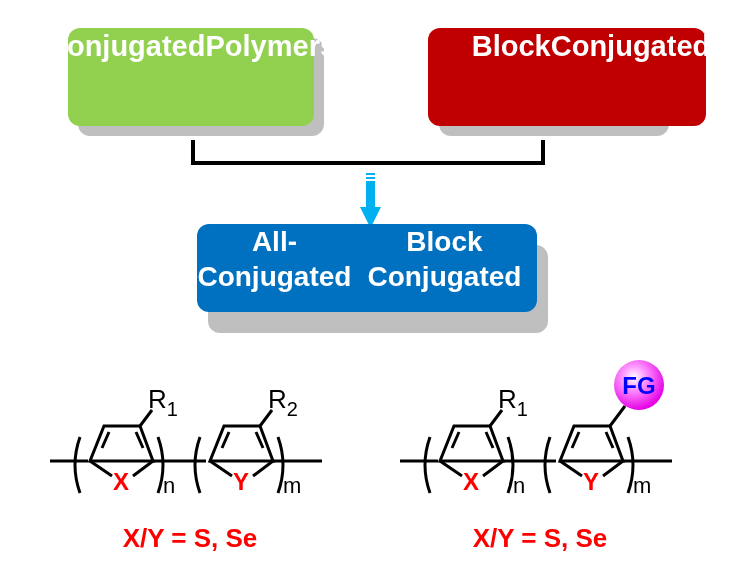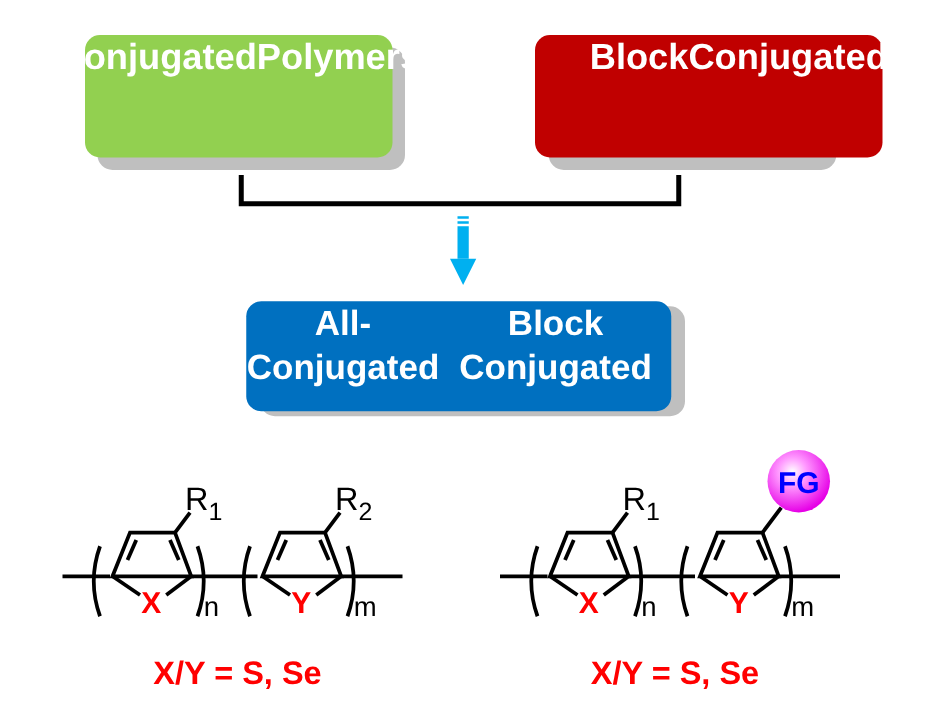--- a/index.html
+++ b/index.html
@@ -4,21 +4,21 @@
 <style>
   html, body { margin:0; padding:0; background:#ffffff; }
   body { width:740px; height:580px; position:relative; overflow:hidden; font-family:"Liberation Sans", sans-serif; }
   .box { position:absolute; border-radius:12px; color:#fff; font-weight:bold; font-size:29px; line-height:37px; text-align:center; display:flex; flex-direction:row; justify-content:center; }
   .shadow { position:absolute; border-radius:12px; background:#bfbfbf; }
   #green-shadow { left:78px; top:38px; width:246px; height:98px; }
   #green-box { left:68px; top:28px; width:246px; height:98px; background:#92d050; }
   #red-shadow { left:439px; top:38px; width:230px; height:98px; }
   #red-box { left:428px; top:28px; width:230px; height:98px; background:#c00000;padding-left:48px; }
   #blue-shadow { left:208px; top:245px; width:340px; height:88px; }
-  #blue-box { left:197px; top:241px; width:340px; height:88px; background:#0070c0; font-size:28px; line-height:35px; }
+  #blue-box { left:197px; top:224px; width:340px; height:88px; background:#0070c0; font-size:28px; line-height:35px; }
   svg { position:absolute; left:0; top:0; }
   .chem-text { font-family:"Liberation Sans", sans-serif; }
 </style>
 </head>
 <body>
 
 <div class="shadow" id="green-shadow"></div>
 <div class="box" id="green-box">
   <span>Conjugated</span>
   <span>Polymers</span>

